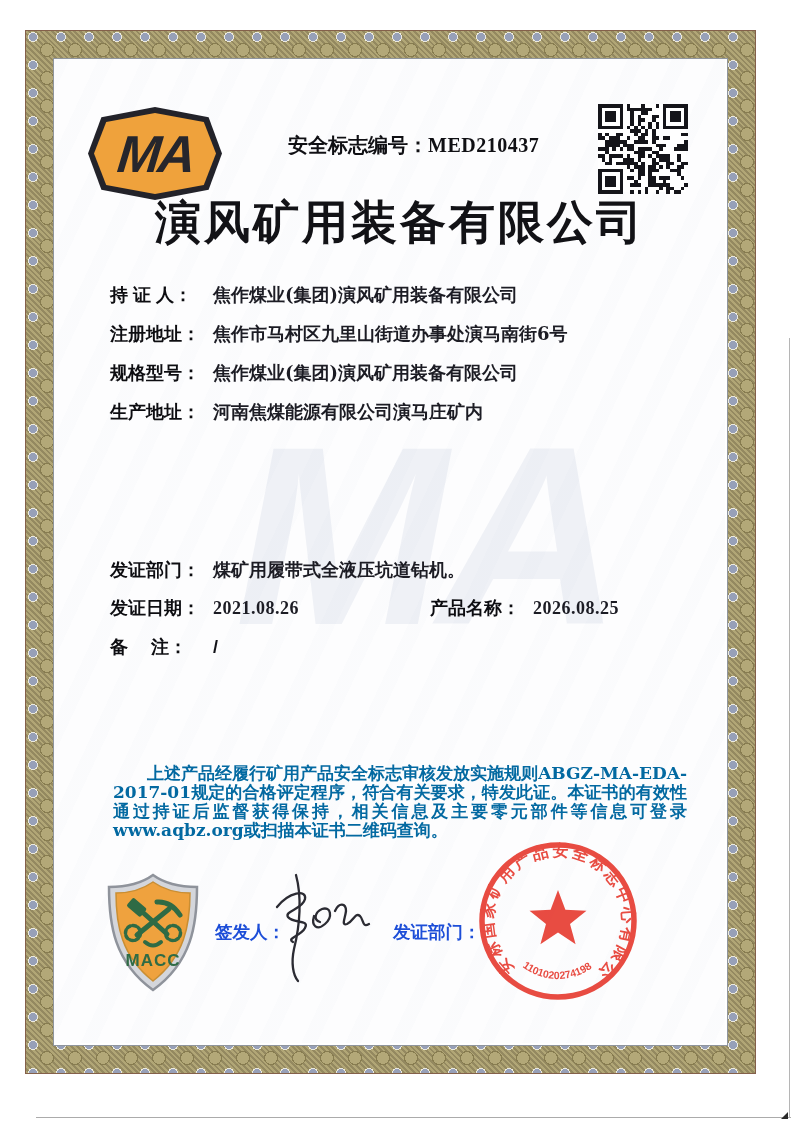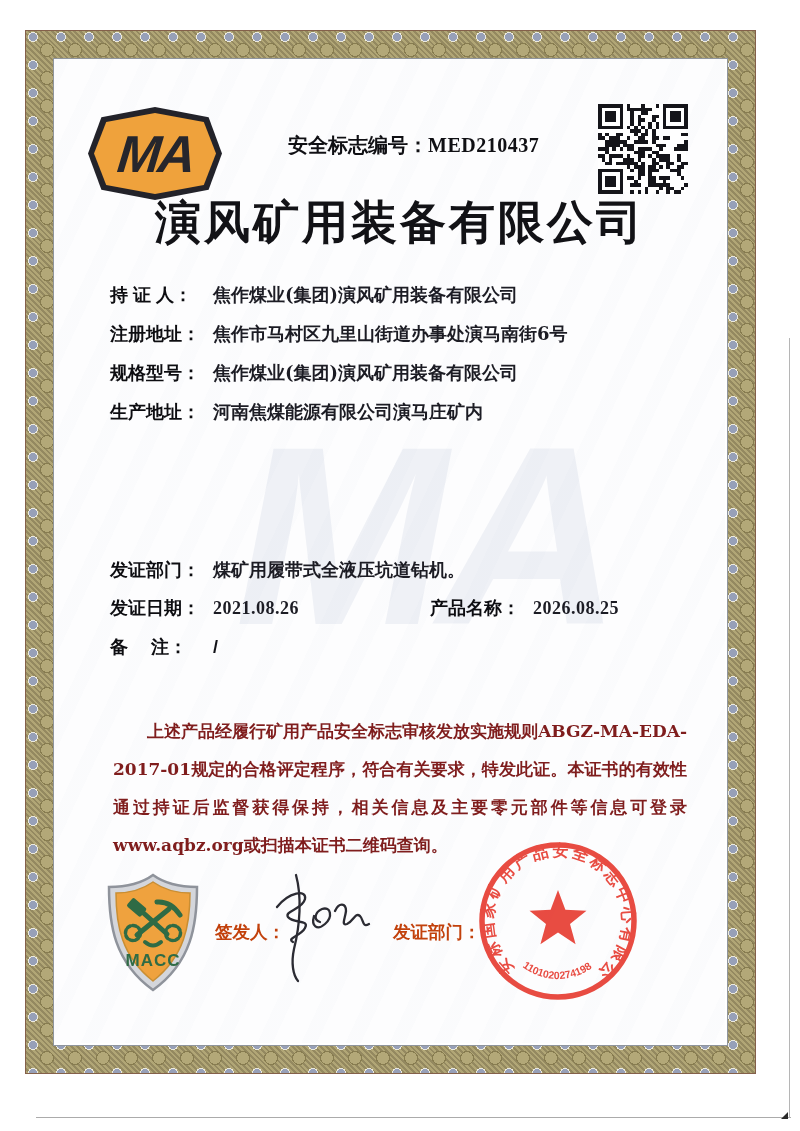--- a/index.html
+++ b/index.html
@@ -51,26 +51,26 @@
 
   
   .row{position:absolute;left:110px;white-space:nowrap;font-size:18px;color:#111115;}
   .row .lab{display:inline-block;min-width:103px;font-weight:800;font-family:"Liberation Sans",sans-serif;color:#0d0d11;}
   .row .lab.wide{min-width:0;margin-right:10px;}
   .row .val{font-family:"DejaVu Serif","Liberation Serif",serif;font-weight:600;color:#1c1c24;}
   .row .val.mono{font-family:"Liberation Sans",sans-serif;font-weight:800;letter-spacing:0.5px;color:#121218;}
   .row .val.date{font-family:"Liberation Serif",serif;font-weight:700;letter-spacing:0.5px;}
   .expiry{position:absolute;left:320px;}
 
-  .statement{position:absolute;left:113px;top:712px;width:574px;
+  .statement{position:absolute;left:113px;top:764px;width:574px;
     font-family:"DejaVu Serif","Liberation Serif",serif;font-size:17px;font-weight:600;
-    color:#7f1d1d;line-height:38px;text-align:justify;text-indent:2em;}
-
-  
-  .signer-label,.dept-label{position:absolute;font-size:17.5px;font-weight:800;color:#c2410c;font-family:Liberation Mono, monospace;}
+    color:#0369a1;line-height:19px;text-align:justify;text-indent:2em;}
+
+  
+  .signer-label,.dept-label{position:absolute;font-size:17.5px;font-weight:800;color:#1d4ed8;font-family:Liberation Mono, monospace;}
   .signer-label{left:215px;top:920px;}
   .dept-label{left:393px;top:920px;}
   .signature{position:absolute;left:260px;top:853px;}
   .shield{position:absolute;left:100px;top:872px;}
   .stamp{position:absolute;left:477px;top:840px;opacity:0.9;}
 </style>
 </head>
 <body>
 
 <div class="page">

